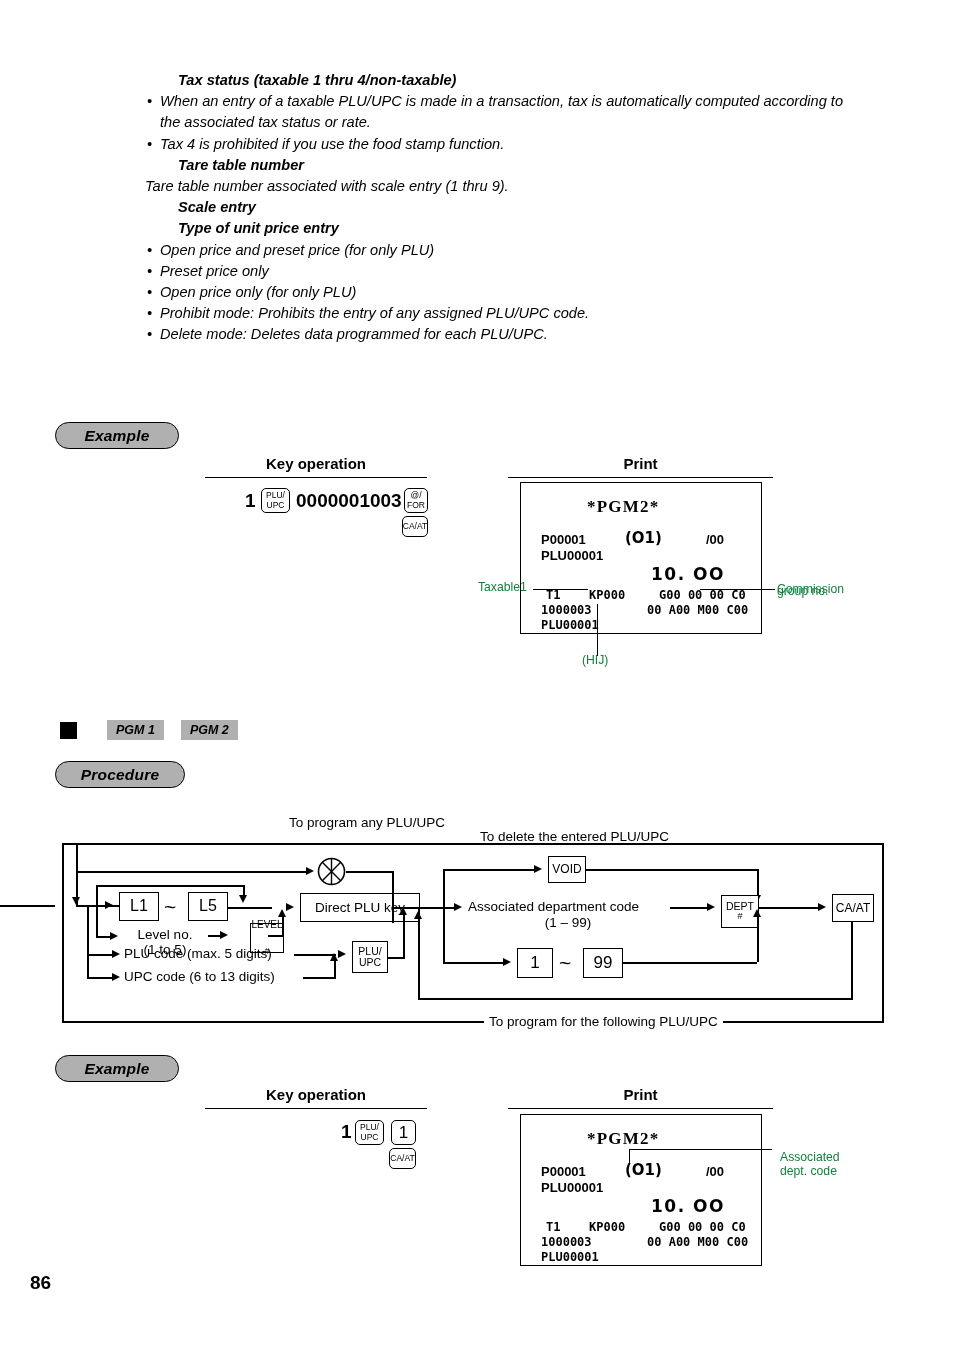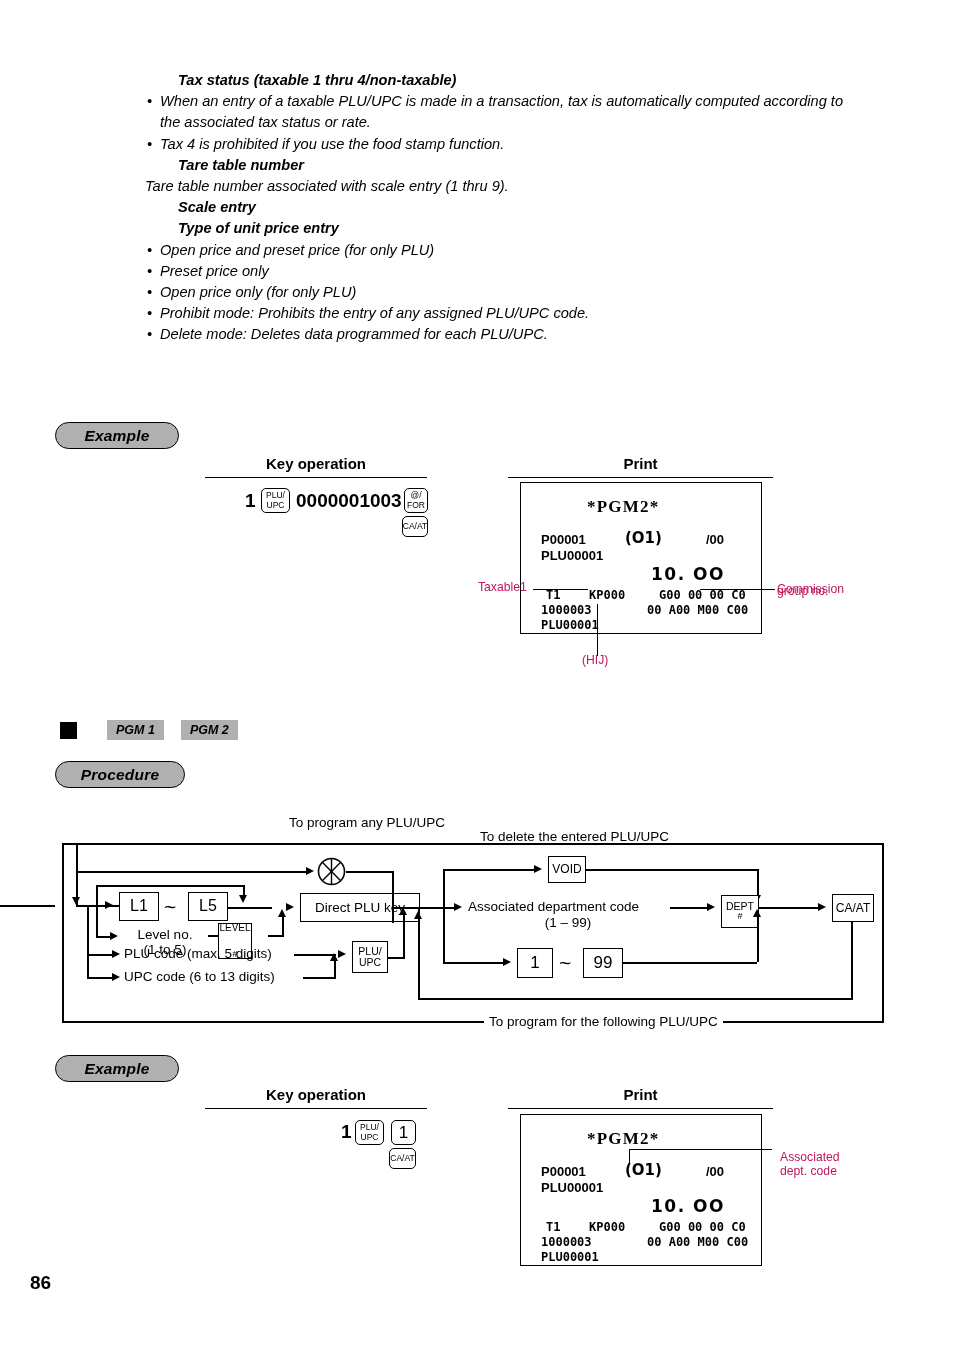--- a/index.html
+++ b/index.html
@@ -144,21 +144,21 @@
     font-size: 15px;
     font-weight: bold;
     white-space: pre;
   }
 
   
   .callout {
     position: absolute;
     font-size: 12.2px;
     line-height: 14.5px;
-    color: #be185d;
+    color: #15803d;
   }
   .rule-h { position: absolute; background: #000; height: 1.2px; }
   .rule-v { position: absolute; background: #000; width: 1.2px; }
 
   
   #sect-heading {
     position: absolute;
     left: 60px;
     top: 720px;
     display: flex;
@@ -395,21 +395,21 @@
   </div>
   <div class="ln-h" style="left:166px; top:84px; width:44px;"></div>
 
   <div class="ln-v" style="left:34px; top:82px; height:32px;"></div>
   <div class="ln-h" style="left:34px; top:113px; width:14px;"></div>
   <div class="arrow-r" style="left:48px; top:109px;"></div>
   <div class="ftext" style="left:60px; top:104px; width:86px;">Level no.</div>
   <div class="ftext" style="left:60px; top:119px; width:86px;">(1 to 5)</div>
   <div class="ln-h" style="left:146px; top:112px; width:12px;"></div>
   <div class="arrow-r" style="left:158px; top:108px;"></div>
-  <div class="fkey" style="left:156px; top:100px; width:34px; height:36px;gap:16px;">
+  <div class="fkey" style="left:188px; top:100px; width:34px; height:30px;gap:16px;">
     <span style="font-size:10px;">LEVEL</span>
     <span style="font-size:9px;">#</span>
   </div>
   <div class="ln-h" style="left:206px; top:112px; width:16px;"></div>
   <div class="ln-v" style="left:220px; top:94px; height:19px;"></div>
   <div class="arrow-u" style="left:216px; top:86px;"></div>
 
   <div class="arrow-r" style="left:224px; top:80px;"></div>
   <div class="fbox" style="left:238px; top:70px; width:120px; height:29px; display:flex; align-items:center; justify-content:center;">
     <span style="font-size:13.5px;">Direct PLU key</span>

